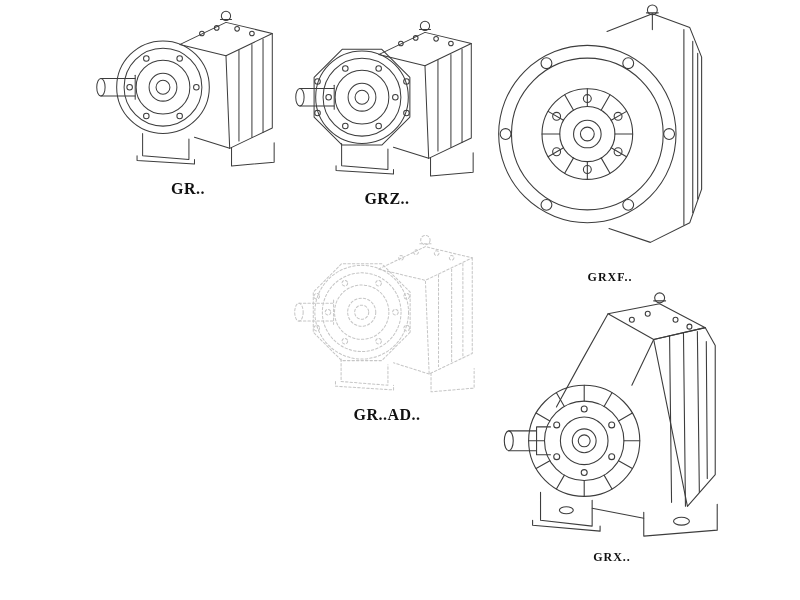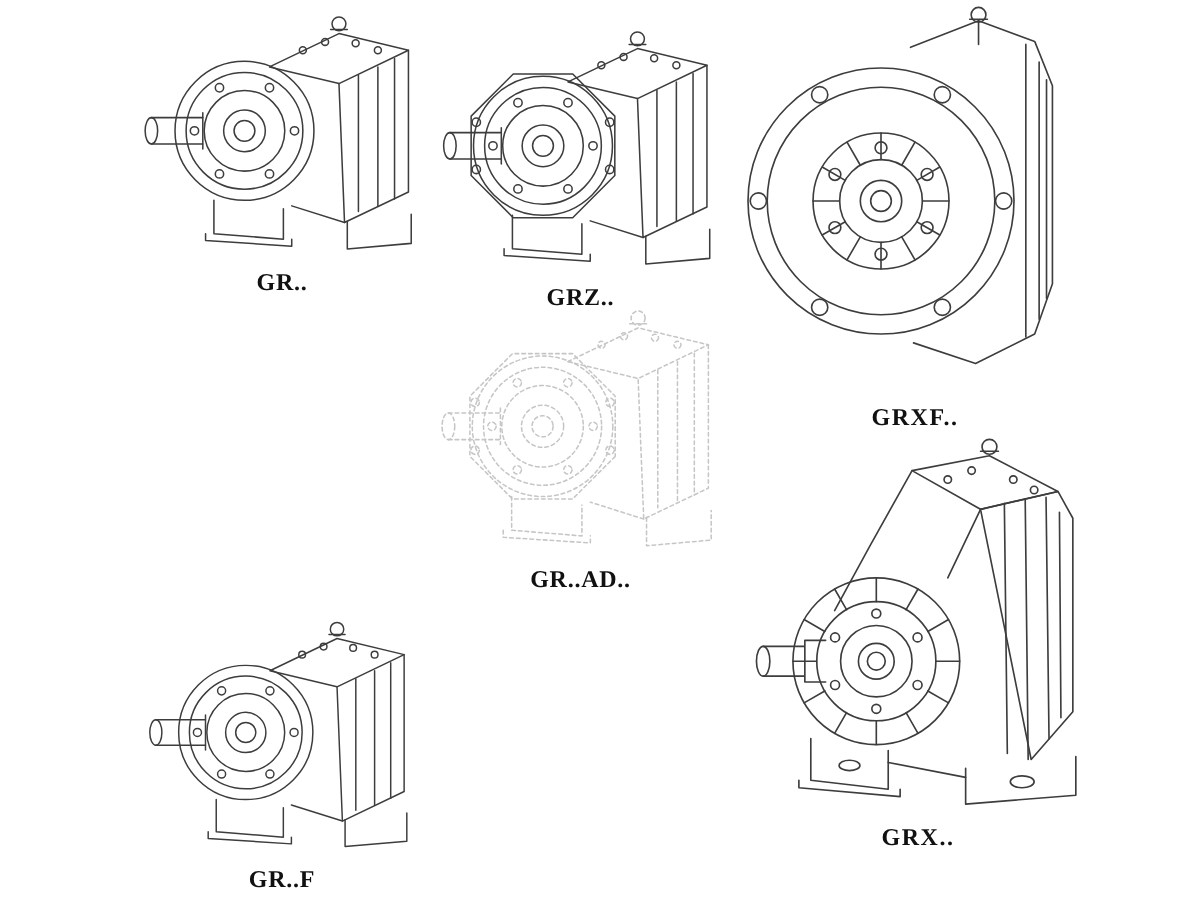--- a/index.html
+++ b/index.html
@@ -11,21 +11,21 @@
   svg.draw{
     display:block;width:100%;
     stroke:#3d3d3d;stroke-width:1.1;fill:none;
     stroke-linecap:round;stroke-linejoin:round;
   }
   svg.draw.faint{stroke:#c6c6c6;stroke-dasharray:2.6 2.2;}
   figcaption.lbl{
     margin-top:2px;font-weight:700;color:#111;font-size:16px;letter-spacing:.5px;
     text-align:left;
   }
-  figcaption.lbl-lg{font-size:16px;letter-spacing:1px;}
+  figcaption.lbl-lg{font-size:12px;letter-spacing:1px;}
   #defs-holder{position:absolute;width:0;height:0;overflow:hidden;}
 </style>
 </head>
 <body>
 
 <div id="page">
 
   <svg id="defs-holder" aria-hidden="true">
     <defs>
       <g id="g-shaft">
@@ -125,21 +125,21 @@
       <circle cx="92" cy="170" r="4"></circle>
       <circle cx="60.8" cy="152" r="4"></circle>
       <circle cx="60.8" cy="116" r="4"></circle>
       <circle cx="92" cy="98" r="4"></circle>
       <circle cx="123.2" cy="116" r="4"></circle>
     </svg>
     <figcaption class="lbl lbl-lg">GRXF..</figcaption>
   </figure>
 
 
-  <figure class="fig" style="left:284px;top:198px;width:206px">
+  <figure class="fig" style="left:284px;top:226px;width:206px">
     <svg class="draw faint" style="height:178px" viewBox="0 0 210 190">
       <use href="#g-shaft"></use>
         <use href="#g-body"></use>
         <use href="#g-oct"></use>
         <use href="#g-housing"></use>
     </svg>
     <figcaption class="lbl">GR..AD..</figcaption>
   </figure>
 
   <figure class="fig" style="left:492px;top:280px;width:240px">
@@ -172,23 +172,15 @@
       <path d="M16 152 L44 152 M16 172 L44 172 M44 148 L44 176 M44 148 L58 148 M44 176 L58 176"></path>
       <path d="M48 214 L48 242 L100 248 L100 222"></path>
       <path d="M40 242 L40 247 L108 253 L108 248"></path>
       <ellipse cx="74" cy="232" rx="7" ry="3.5"></ellipse>
       <path d="M152 234 L152 258 L226 252 L226 226"></path>
       <ellipse cx="190" cy="243" rx="8" ry="4"></ellipse>
     </svg>
     <figcaption class="lbl lbl-lg">GRX..</figcaption>
   </figure>
 
-  <figure class="fig" style="left:88px;top:406px;width:200px">
-    <svg class="draw" style="height:170px" viewBox="0 0 210 190">
-      <use href="#g-shaft"></use>
-        <use href="#g-body"></use>
-        <use href="#g-housing"></use>
-    </svg>
-    <figcaption class="lbl">GR..F</figcaption>
-  </figure>
 
 
 </div>
 
 </body></html>

